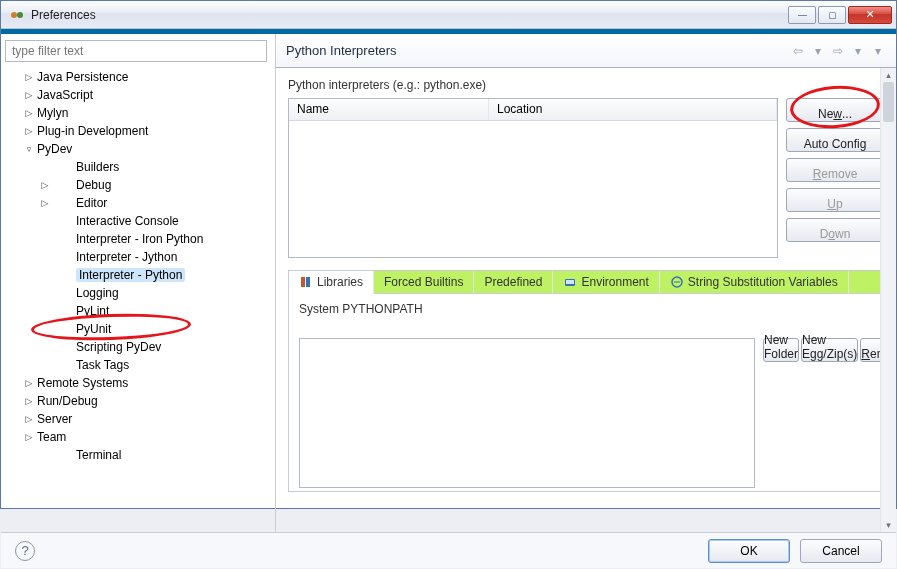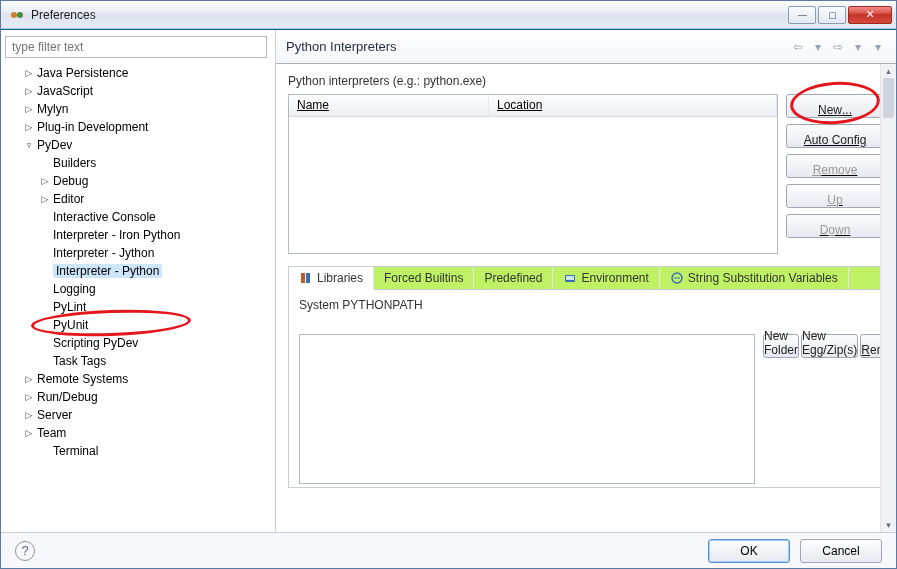--- a/index.html
+++ b/index.html
@@ -1,51 +1,51 @@
 <!DOCTYPE html>
 <html><head>
 <meta charset="utf-8">
 <style>
 * { box-sizing: border-box; margin: 0; padding: 0; font-family: "Segoe UI", Tahoma, sans-serif; font-size: 12px; }
 body { background: #eceef3; width: 897px; height: 569px; overflow: hidden; }
 
-.window { width: 897px; height: 569px; background: #fff; border: 1px solid #5a7aa3; position: relative; }
+.window { width: 897px; height: 509px; background: #fff; border: 1px solid #5a7aa3; position: relative; }
 
 .titlebar { height: 28px; background: linear-gradient(to bottom, #fdfdfe, #e8ecf4 45%, #dde3ef 46%, #e6ebf5); border-bottom: 1px solid #b8c4d8; display: flex; align-items: center; padding: 0 4px 0 8px; }
 .titlebar .icon { width: 16px; height: 16px; margin-right: 6px; display: inline-flex; align-items: center; justify-content: center; }
 .titlebar .title { color: #222; flex: 1; }
 .winbtns { display: flex; gap: 0; }
 .winbtn { width: 28px; height: 18px; border: 1px solid #8b9bb1; border-radius: 2px; margin-left: 2px; display: flex; align-items: center; justify-content: center; background: linear-gradient(to bottom, #fbfcfe, #e3e8f2); color: #3b4a61; cursor: pointer; }
 .winbtn.min, .winbtn.max { font-size: 9px; letter-spacing: -1px; }
 .winbtn.close { width: 44px; background: linear-gradient(to bottom, #f18e8a, #d94a3e 45%, #c23529 46%, #d9493d); color: #fff; border-color: #9c2a1f; font-size: 11px; }
 
-.body { display: flex; height: 503px; border-top: 1px solid #0369a1; }
+.body { display: flex; height: 503px; border-top: 5px solid #0369a1; }
 
 .left { width: 275px; border-right: 1px solid #c8ccd3; padding: 6px 4px; overflow: hidden; position: relative; }
 .filter { width: 262px; height: 22px; border: 1px solid #b5b9c2; padding: 2px 6px; color: #888; margin-bottom: 4px; }
 .tree { height: 450px; overflow: auto; padding-top: 2px; }
 .tree-row { display: flex; align-items: center; height: 18px; padding-left: 4px; cursor: pointer; position: relative; }
 .tw { width: 12px; display: inline-flex; justify-content: center; color: #4a4a4a; font-size: 9px; margin-right: 2px; }
 .tw.blank { color: transparent; }
 .indent0 { padding-left: 18px; }
-.indent1 { padding-left: 34px; }
+.indent1 { padding-left: 34px; gap: 23px; }
 .tree-row.sel span.lbl { background: #cde6fb; border-radius: 2px; padding: 0 3px; }
 .circle-mark { position: absolute; border: 3px solid #e4151b; border-radius: 50%; pointer-events: none; }
 .circle-a { left: 30px; top: 280px; width: 160px; height: 26px; transform: rotate(-2deg); }
 
 .right { flex: 1; display: flex; flex-direction: column; position: relative; }
 .rhead { height: 34px; display: flex; align-items: center; padding: 0 10px; border-bottom: 1px solid #a8b0be; background: linear-gradient(to bottom, #fff, #f4f6fa); }
 .rhead h2 { font-size: 13px; font-weight: normal; color: #1f2c44; flex: 1; }
 .rhead .nav { display: flex; gap: 4px; color: #9aa2b1; }
 .rhead .nav span { width: 16px; text-align: center; cursor: pointer; }
 
 .rcontent { flex: 1; padding: 10px 12px 6px 12px; position: relative; overflow: hidden; }
 .desc { color: #333; margin-bottom: 6px; }
 
-.grid-wrap { display: flex; gap: 8px; height: 160px; position: relative; text-decoration: underline; }
+.grid-wrap { display: flex; gap: 8px; height: 160px; position: relative; }
 .grid { flex: 1; border: 1px solid #b5b9c2; background: #fff; }
 .grid-head { display: flex; background: linear-gradient(to bottom, #fdfdfe, #eef0f5); border-bottom: 1px solid #d6d9e0; height: 22px; }
 .gcell { padding: 3px 8px; border-right: 1px solid #e4e7ee; }
 .col-name { width: 200px; }
 .col-loc { flex: 1; }
 
 .sidebtns { width: 98px; display: flex; flex-direction: column; gap: 6px; }
 .btn { height: 24px; border: 1px solid #9fa7b6; border-radius: 3px; background: linear-gradient(to bottom, #fdfdfe, #e6e9f0); color: #222; cursor: pointer; display: flex; align-items: flex-end; justify-content: center; }
 .btn.disabled { color: #9a9a9a; }
 .underline-char { text-decoration: underline; }

